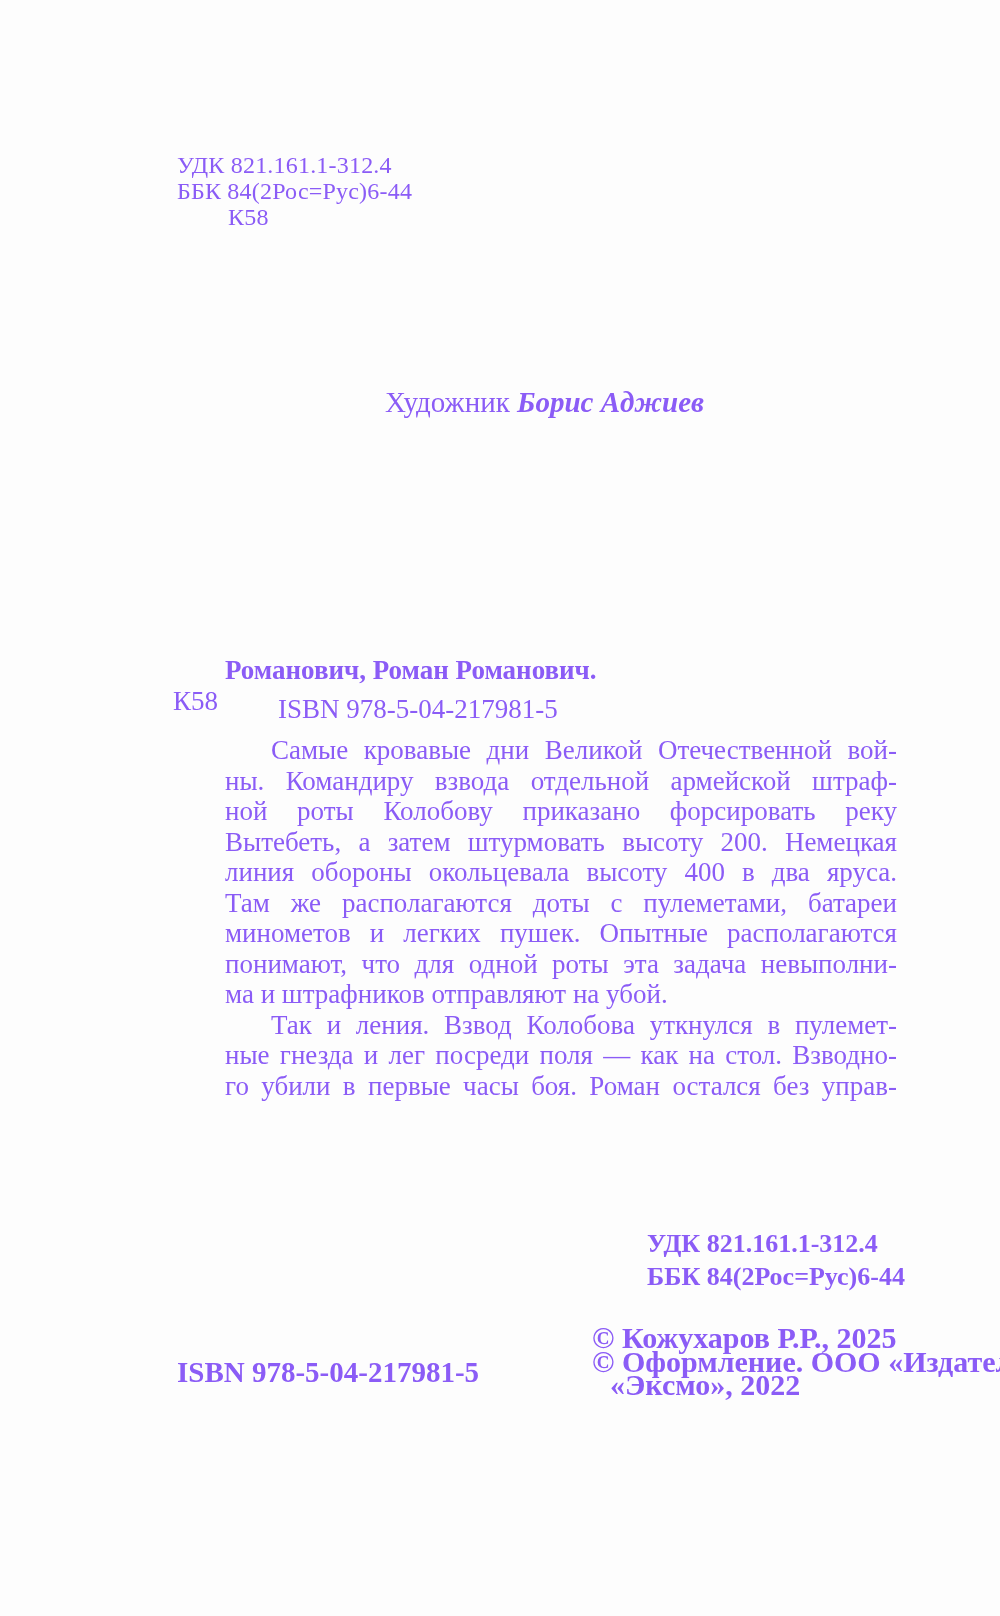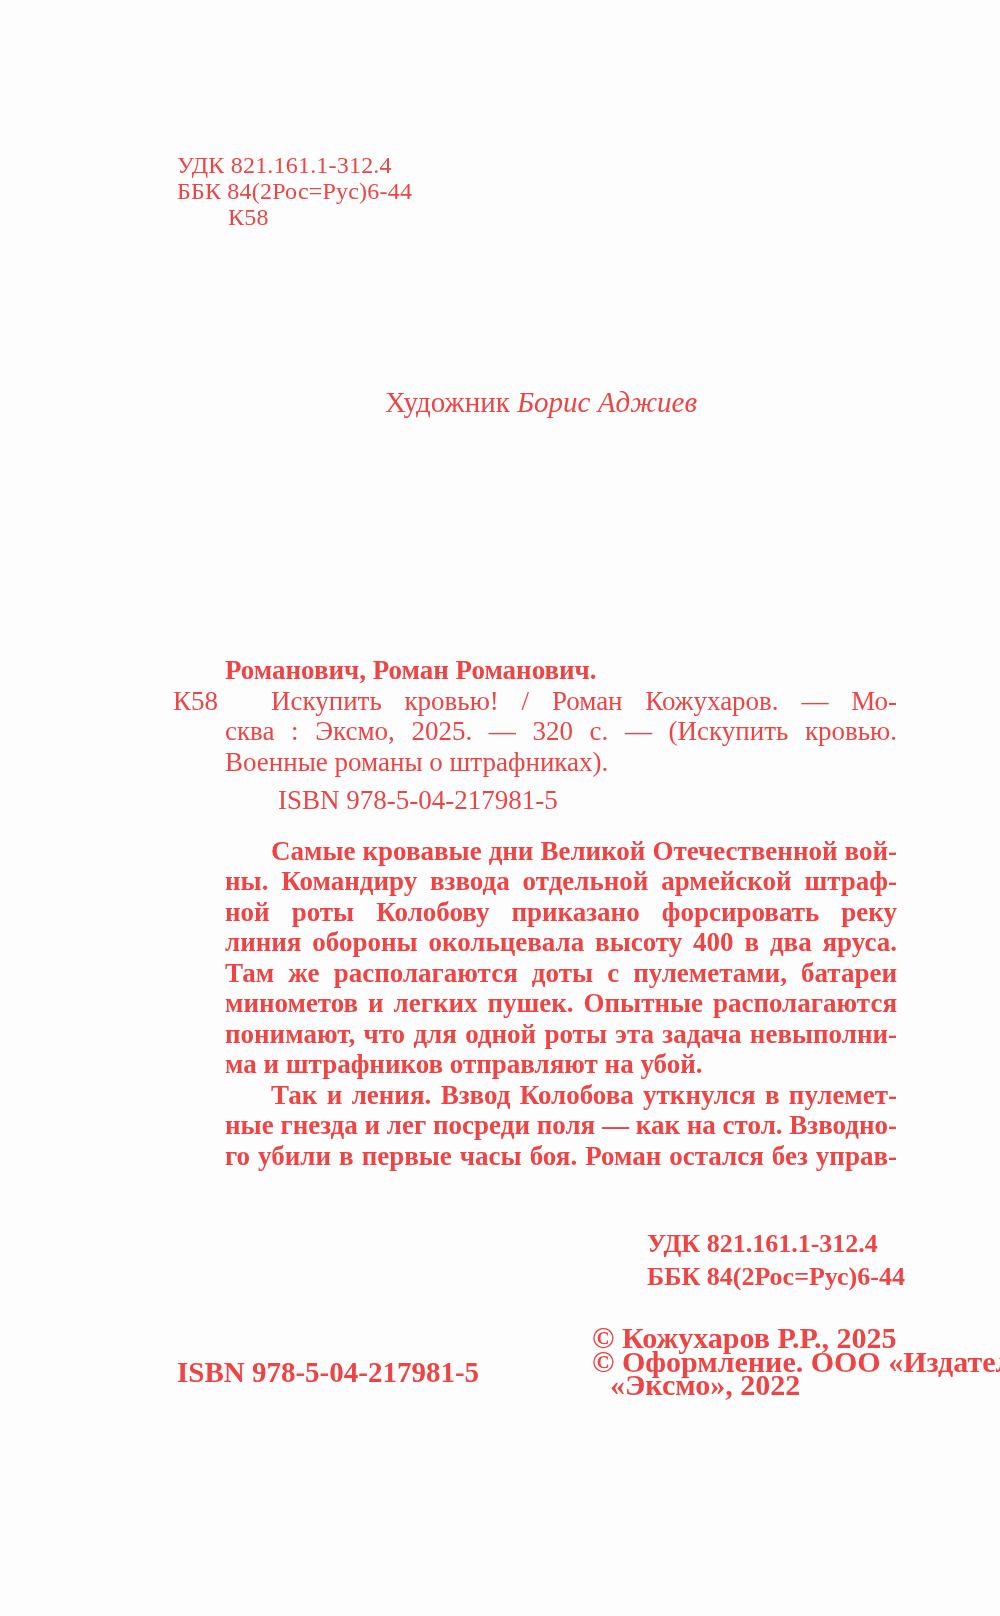--- a/index.html
+++ b/index.html
@@ -2,21 +2,21 @@
 <html><head>
 <meta charset="utf-8">
 <style>
   * { margin: 0; padding: 0; box-sizing: border-box; }
   html, body { background: #ffffff; }
   .page {
     position: relative;
     width: 1000px;
     height: 1616px;
     background: #fdfdfd;
-    color: #ef4444;
+    color: #8b5cf6;
     font-family: "Liberation Serif", "DejaVu Serif", serif;
     overflow: hidden;
   }
 
   
   .top-codes {
     position: absolute;
     left: 177px;
     top: 152px;
     font-size: 24px;
@@ -27,21 +27,21 @@
   .top-codes .sign { padding-left: 51px; }
 
   
   .artist {
     position: absolute;
     left: 385px;
     top: 386px;
     font-size: 29px;
     white-space: nowrap;
   }
-  .artist em { font-style: italic; }
+  .artist em { font-style: italic; font-weight: bold; }
 
   
   .card {
     position: absolute;
     left: 225px;
     top: 655px;
     width: 672px;
     font-size: 27px;
     line-height: 30.5px;
   }
@@ -49,21 +49,21 @@
     position: absolute;
     left: -52px;
     top: 30.5px;
     white-space: nowrap;
   }
   .line { min-height: 30.5px; }
   .line.justify { text-align: justify; text-align-last: justify; text-justify: inter-word; }
   .line.indent { text-indent: 46px; }
   .heading { font-weight: bold; }
   .isbn-line { margin-top: 8px; padding-left: 53px; }
-  .annotation { margin-top: 20px; font-weight: bold; }
+  .annotation { margin-top: 11px; }
 
   
   .bottom-codes {
     position: absolute;
     left: 647px;
     top: 1227px;
     font-size: 26px;
     line-height: 33px;
     font-weight: bold;
     white-space: nowrap;
@@ -98,32 +98,27 @@
     <div class="code-line">УДК 821.161.1-312.4</div>
     <div class="code-line">ББК 84(2Рос=Рус)6-44</div>
     <div class="code-line sign">К58</div>
   </div>
 
   <div class="artist"><span>Художник </span><em>Борис Аджиев</em></div>
 
   <div class="card">
     <span class="k58">К58</span>
     <div class="line heading">Романович, Роман Романович.</div>
-    <div>
-
-    <div class="line justify indent">Искупить кровью! / Роман Кожухаров. — Мо-</div>
-        <div class="line justify">сква : Эксмо, 2025. — 320 с. — (Искупить кровью.</div>
-        <div class="line">Военные романы о штрафниках).</div>
-      </div>
     <div class="line isbn-line">ISBN 978-5-04-217981-5</div>
     <div class="annotation">
 
     <div class="line justify indent">Самые кровавые дни Великой Отечественной вой-</div>
         <div class="line justify">ны. Командиру взвода отдельной армейской штраф-</div>
         <div class="line justify">ной роты Колобову приказано форсировать реку</div>
+        <div class="line justify">Вытебеть, а затем штурмовать высоту 200. Немецкая</div>
         <div class="line justify">линия обороны окольцевала высоту 400 в два яруса.</div>
         <div class="line justify">Там же располагаются доты с пулеметами, батареи</div>
         <div class="line justify">минометов и легких пушек. Опытные располагаются</div>
         <div class="line justify">понимают, что для одной роты эта задача невыполни-</div>
         <div class="line">ма и штрафников отправляют на убой.</div>
         <div class="line justify indent">Так и ления. Взвод Колобова уткнулся в пулемет-</div>
         <div class="line justify">ные гнезда и лег посреди поля — как на стол. Взводно-</div>
         <div class="line justify">го убили в первые часы боя. Роман остался без управ-</div>
       </div>
   </div>

